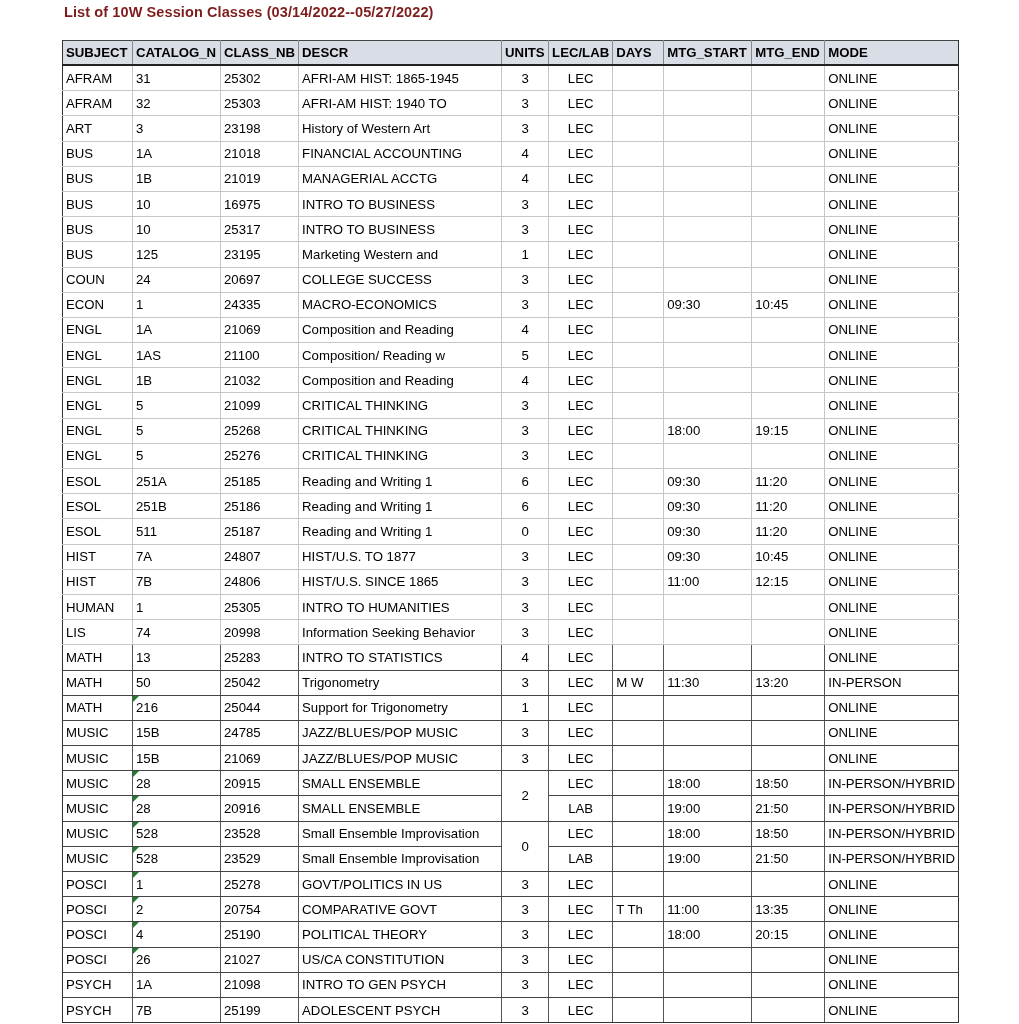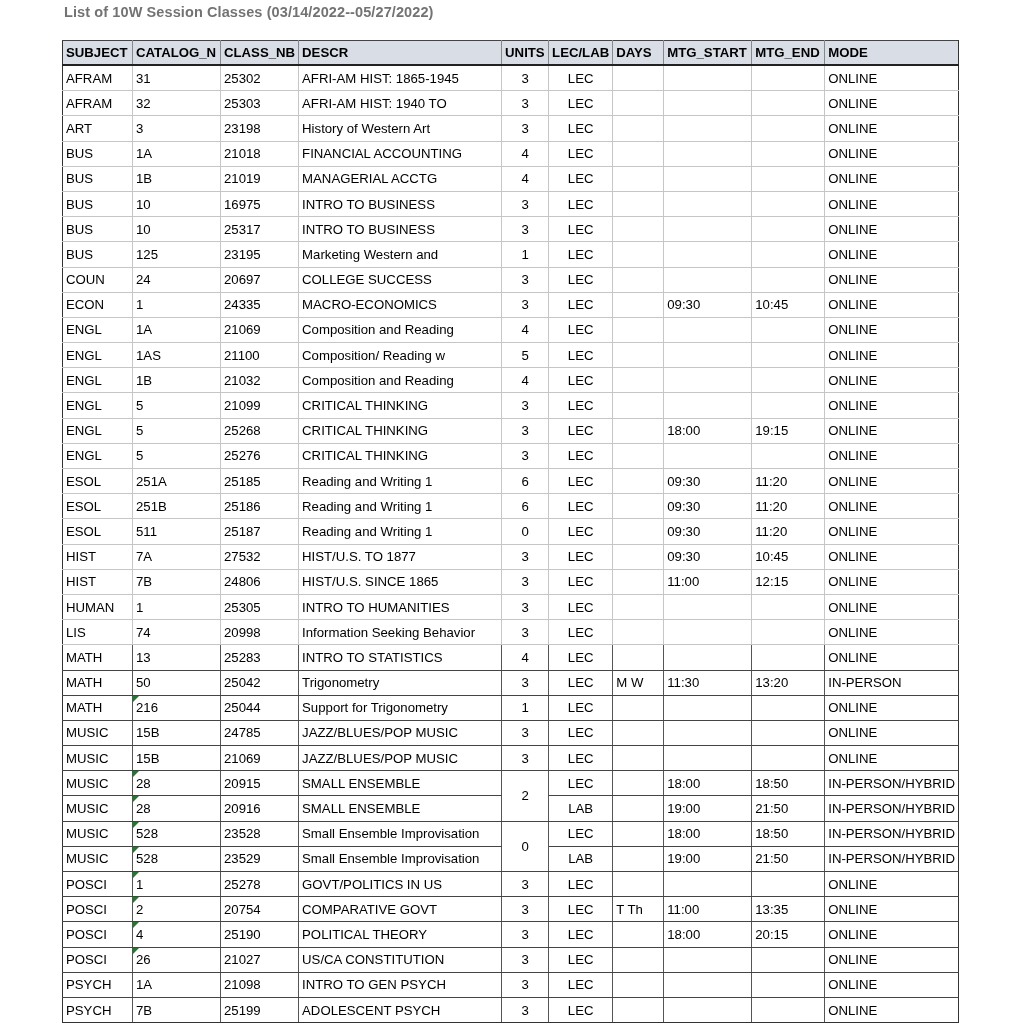--- a/index.html
+++ b/index.html
@@ -1,19 +1,19 @@
 <!DOCTYPE html>
 <html><head>
 <meta charset="utf-8">
 <style>
   html, body { margin: 0; padding: 0; background: #ffffff; }
   body { width: 1019px; height: 1024px; position: relative; overflow: hidden;
          font-family: "Liberation Sans", "DejaVu Sans", sans-serif; color: #000; }
   .title { position: absolute; left: 64px; top: 4px; font-size: 14.5px; font-weight: bold;
-           color: #737373; letter-spacing: 0.1px; }
+           color: #7f1d1d; letter-spacing: 0.1px; }
   table.classes { position: absolute; left: 62px; top: 40px; border-collapse: collapse;
                   font-size: 13.2px; table-layout: fixed; }
   table.classes th, table.classes td { height: 24.2px; padding: 0 3px; white-space: nowrap;
                   border: 1px solid #c6c6c6; overflow: hidden; }
   table.classes thead th { background: #d9dde6; font-weight: bold; text-align: left;
                   border-top: 1.5px solid #444; border-bottom: 2px solid #222; border-left: 1px solid #888; border-right: 1px solid #888; height: 23px; }
   table.classes td.first, table.classes th.first { border-left: 1.5px solid #333; }
   table.classes td.last, table.classes th.last { border-right: 1.5px solid #333; }
   table.classes tbody tr.bottom td { border-bottom: 1.5px solid #333; }
   td.units, td.leclab, th.units { text-align: center; }
@@ -285,21 +285,21 @@
         <td class="units">0</td>
         <td class="leclab">LEC</td>
         <td></td>
         <td>09:30</td>
         <td>11:20</td>
         <td class="last">ONLINE</td>
       </tr>
       <tr>
         <td class="first">HIST</td>
         <td>7A</td>
-        <td>27532</td>
+        <td>24807</td>
         <td>HIST/U.S. TO 1877</td>
         <td class="units">3</td>
         <td class="leclab">LEC</td>
         <td></td>
         <td>09:30</td>
         <td>10:45</td>
         <td class="last">ONLINE</td>
       </tr>
       <tr>
         <td class="first">HIST</td>

